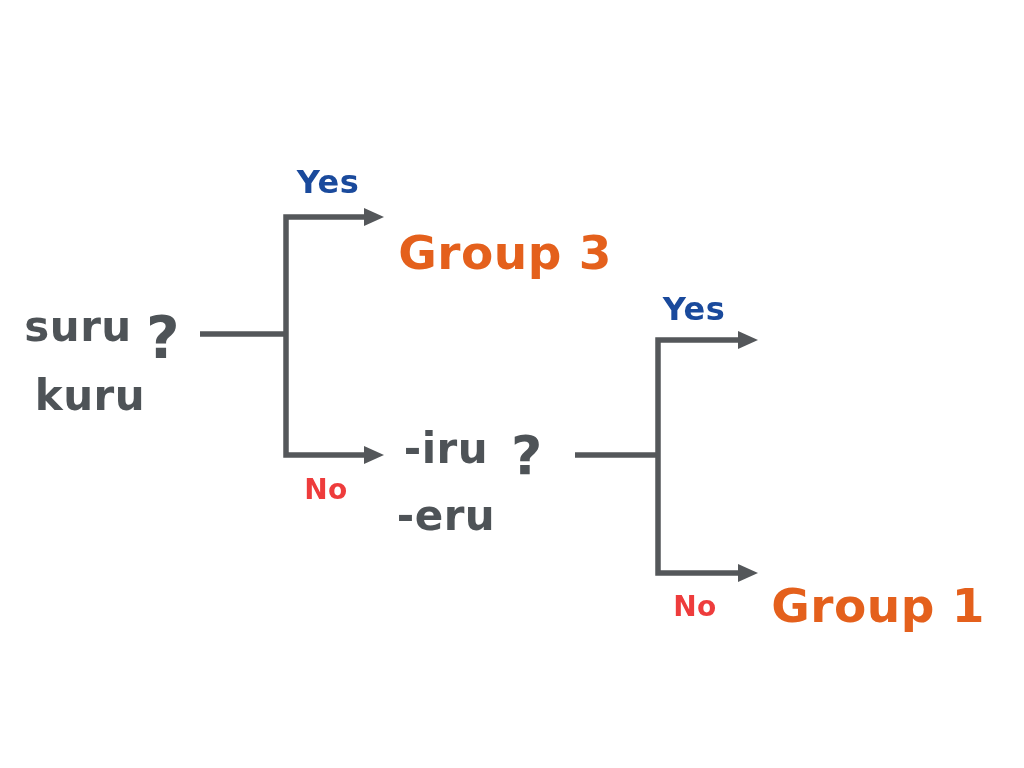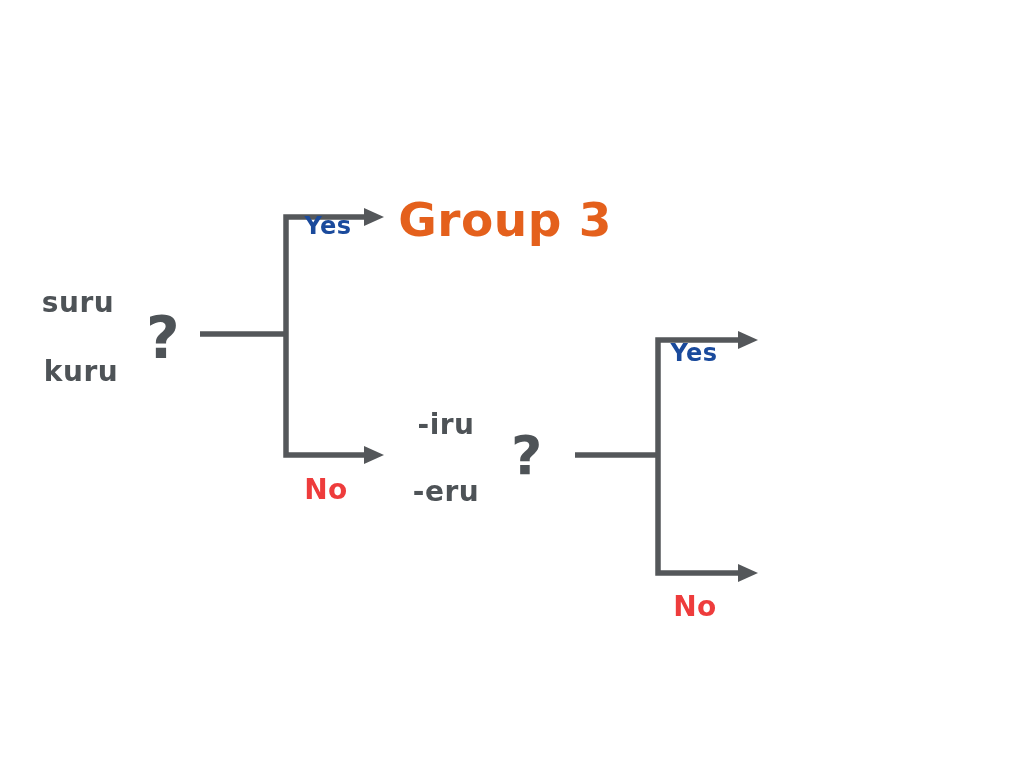--- a/index.html
+++ b/index.html
@@ -36,41 +36,42 @@
   .label {
     position: absolute;
     transform: translate(-50%, -50%);
     white-space: nowrap;
     font-weight: bold;
     line-height: 1;
     letter-spacing: 0.5px;
   }
   .node-text {
     color: var(--c-label, #4e5357);
-    font-size: 28px;
+    font-size: 42px;
+    margin-top: 24px;
   }
   .question-mark {
     color: var(--c-label, #4e5357);
     font-size: 58px;
   }
   .question-mark.q2 {
     font-size: 54px;
   }
   .yes-label {
     color: var(--c-yes, #1a4a9c);
-    font-size: 24px;
-    margin-top: 44px;
+    font-size: 32px;
   }
   .no-label {
     color: var(--c-no, #ee3c3c);
     font-size: 28px;
   }
   .result-label {
     color: var(--c-result, #e4601c);
     font-size: 47px;
+    margin-top: 33px;
   }
 </style>
 </head>
 <body>
 
 <div class="canvas">
 
   <svg class="lines-svg" viewBox="0 0 1024 768">
 
     <path class="connector" d="M 200 334 L 286 334"></path>
@@ -80,27 +81,28 @@
     <polygon class="arrowhead" points="364,446 384,455 364,464"></polygon>
 
     <path class="connector" d="M 575 455 L 658 455"></path>
 
     <path class="connector" d="M 740 340 L 658 340 L 658 573 L 740 573"></path>
     <polygon class="arrowhead" points="738,331 758,340 738,349"></polygon>
     <polygon class="arrowhead" points="738,564 758,573 738,582"></polygon>
   </svg>
 
   <div class="label node-text" style="left:78px; top:303px;">suru</div>
-  <div class="label node-text" style="left:81px; top:372px;">kuru</div>
+  <div class="label node-text" style="left:90px; top:372px;">kuru</div>
   <div class="label question-mark" style="left:163px; top:338px;">?</div>
 
   <div class="label yes-label" style="left:328px; top:182px;">Yes</div>
   <div class="label result-label" style="left:505px; top:219px;">Group 3</div>
   <div class="label no-label" style="left:326px; top:490px;">No</div>
 
   <div class="label node-text" style="left:446px; top:492px;">-eru</div>
   <div class="label node-text" style="left:446px; top:425px;">-iru</div>
   <div class="label question-mark q2" style="left:527px; top:456px;">?</div>
 
   <div class="label yes-label" style="left:694px; top:309px;">Yes</div>
   <div class="label no-label" style="left:695px; top:607px;">No</div>
+  <div class="label result-label" style="left:878px; top:572px;">Group 1</div>
 
 </div>
 
 </body></html>

